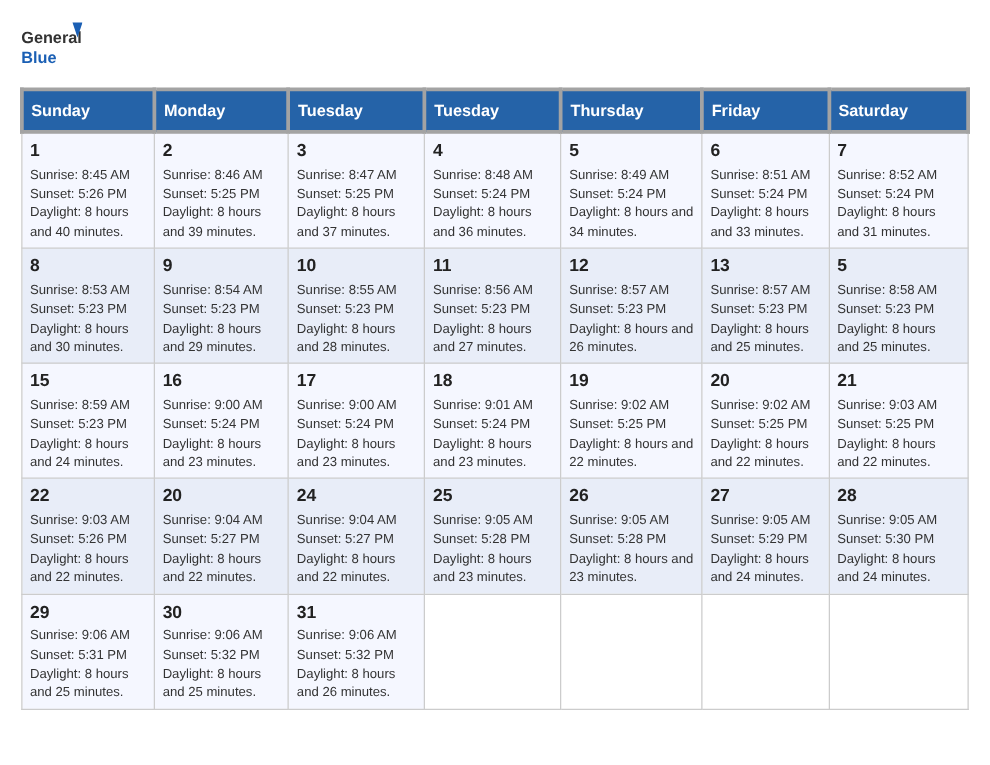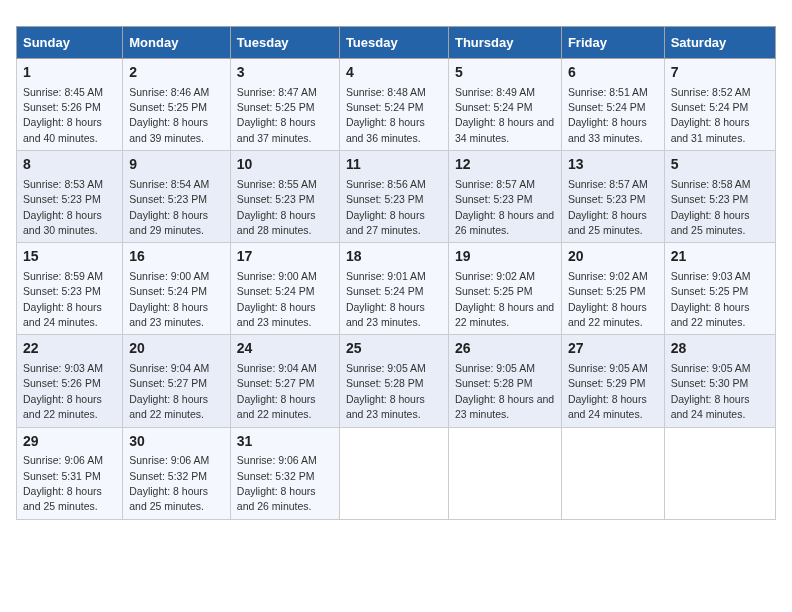--- a/index.html
+++ b/index.html
@@ -40,21 +40,21 @@
       width: 100%;
       border-collapse: collapse;
       font-size: 11px;
     }
     thead tr th {
       background-color: #2563a8;
       color: #fff;
       padding: 8px 6px;
       text-align: left;
       font-size: 13px;
-      border: 1px solid #a3a3a3;
+      border: 3px solid #a3a3a3;
     }
     tbody tr td {
       border: 1px solid #ccc;
       padding: 4px 6px;
       vertical-align: top;
       background: #fff;
       line-height: 1.4;
     }
     tbody tr:nth-child(odd) td {
       background: #f5f7ff;
@@ -74,20 +74,27 @@
       font-size: 10.5px;
     }
     .empty-cell {
       background: #fff !important;
     }
   </style>
 </head>
 <body>
 
 <div class="header-area">
+  <div class="logo">
+  <svg width="50" height="44" viewBox="0 0 50 44">
+    <text x="1" y="18" font-size="13" font-weight="bold" fill="#333">General</text>
+    <text x="1" y="34" font-size="13" font-weight="bold" fill="#1a5fb4">Blue</text>
+    <polygon points="42,2 50,2 46,14" fill="#1a5fb4"></polygon>
+  </svg>
+</div>
   <div class="title-area">
   </div>
 </div>
 
 <table>
   <thead>
     <tr>
       <th>Sunday</th>
       <th>Monday</th>
       <th>Tuesday</th>

